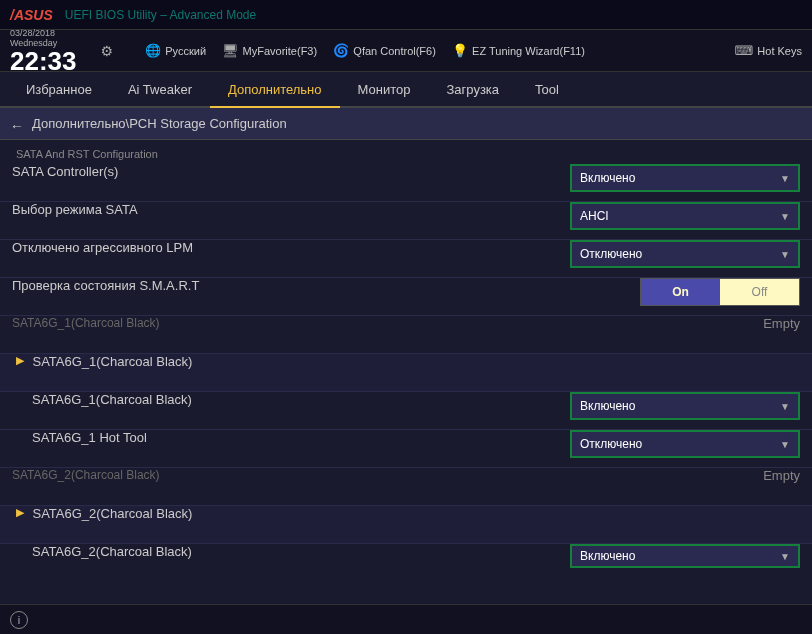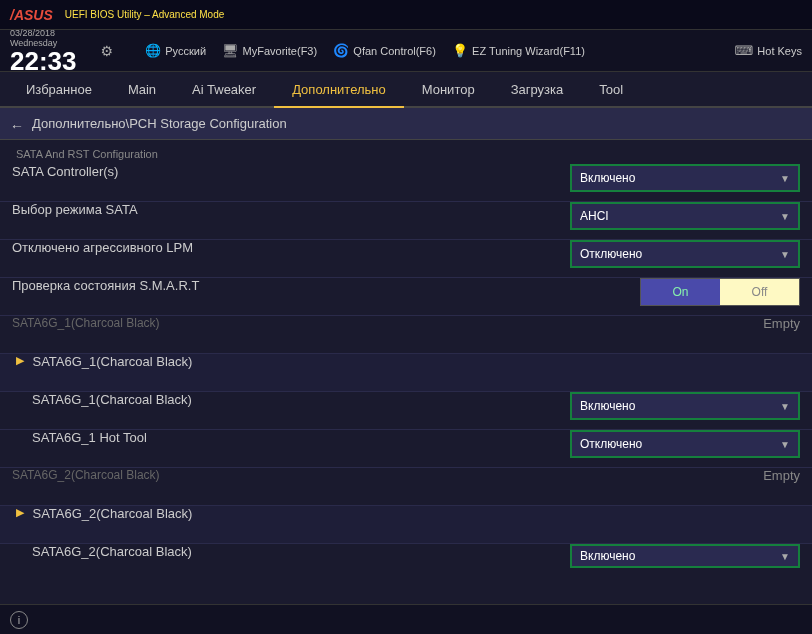--- a/index.html
+++ b/index.html
@@ -22,22 +22,22 @@
       border-bottom: 1px solid #333;
     }
     .asus-logo {
       color: #e74c3c;
       font-weight: bold;
       font-size: 14px;
       margin-right: 12px;
       font-style: italic;
     }
     .bios-title {
-      color: #fde047;
-      font-size: 10px;
+      color: #0f766e;
+      font-size: 12px;
     }
 
     
     .time-bar {
       background: #111122;
       height: 42px;
       display: flex;
       align-items: center;
       padding: 0 10px;
       border-bottom: 1px solid #333;
@@ -211,22 +211,22 @@
       display: flex;
       align-items: center;
       justify-content: center;
       font-size: 12px;
       cursor: pointer;
       background: #2a2a50;
       color: #ccc;
     }
     .toggle-btn.active-on {
       background: #4a4aaa;
-      color: #86efac;
-      font-weight: normal;
+      color: #fef9c3;
+      font-weight: bold;
     }
     .toggle-btn.inactive {
       background: #fef9c3;
       color: #888;
     }
 
     
     .empty-label {
       font-size: 13px;
       color: #888;
@@ -294,23 +294,20 @@
       <span>Hot Keys</span>
     </div>
   </div>
 </div>
 
 <div class="nav-bar">
   <div class="nav-tab">
     <span>Избранное</span>
   </div>
   <div class="nav-tab">
-    <span>Main</span>
-  </div>
-  <div class="nav-tab">
     <span>Ai Tweaker</span>
   </div>
   <div class="nav-tab active">
     <span>Дополнительно</span>
   </div>
   <div class="nav-tab">
     <span>Монитор</span>
   </div>
   <div class="nav-tab">
     <span>Загрузка</span>

